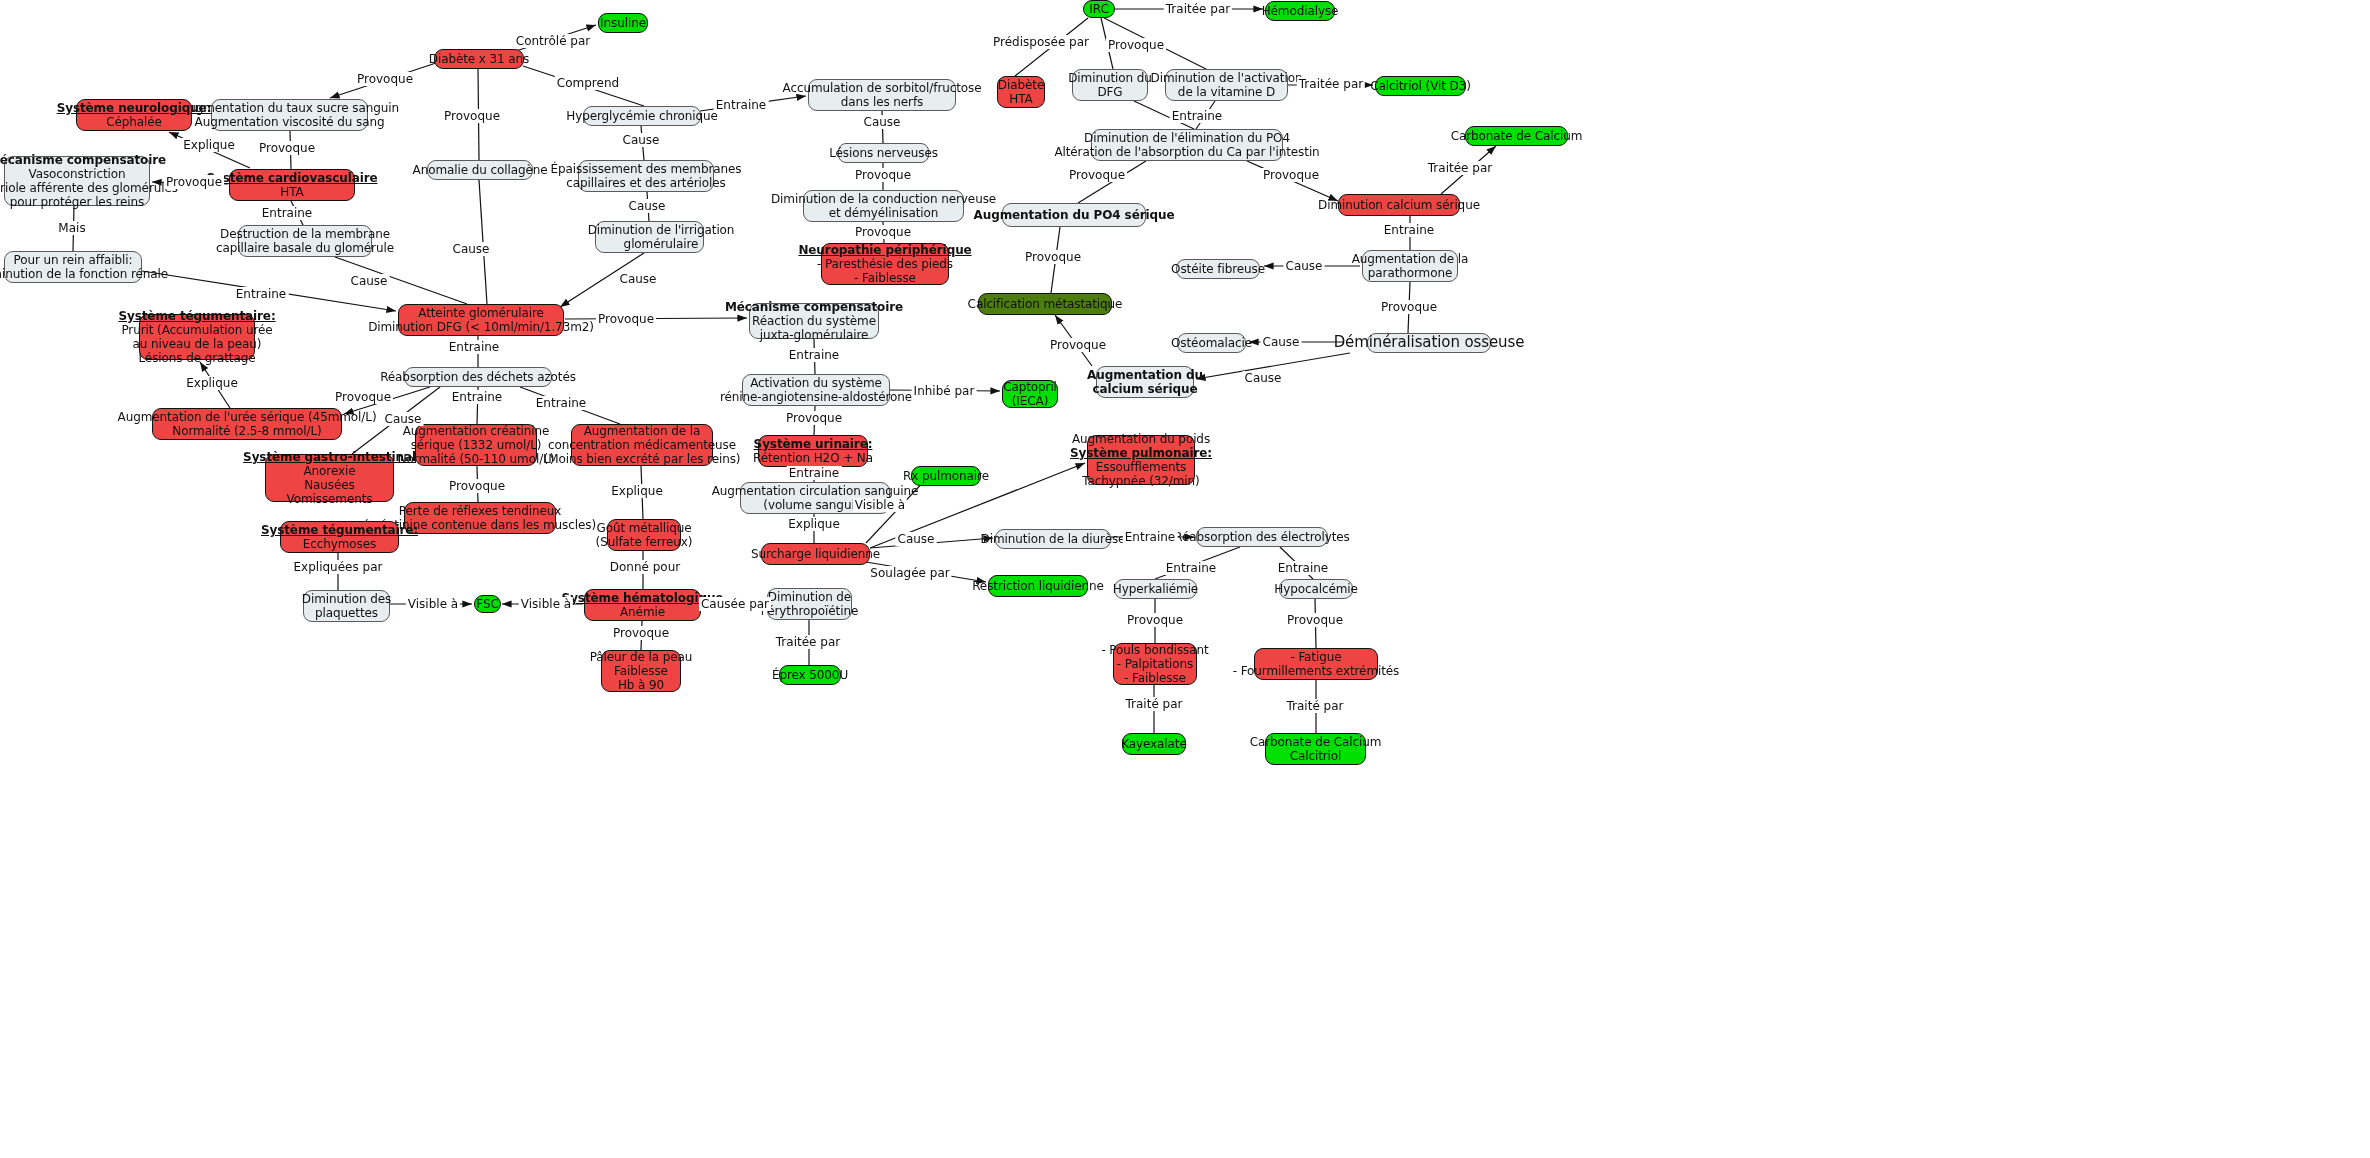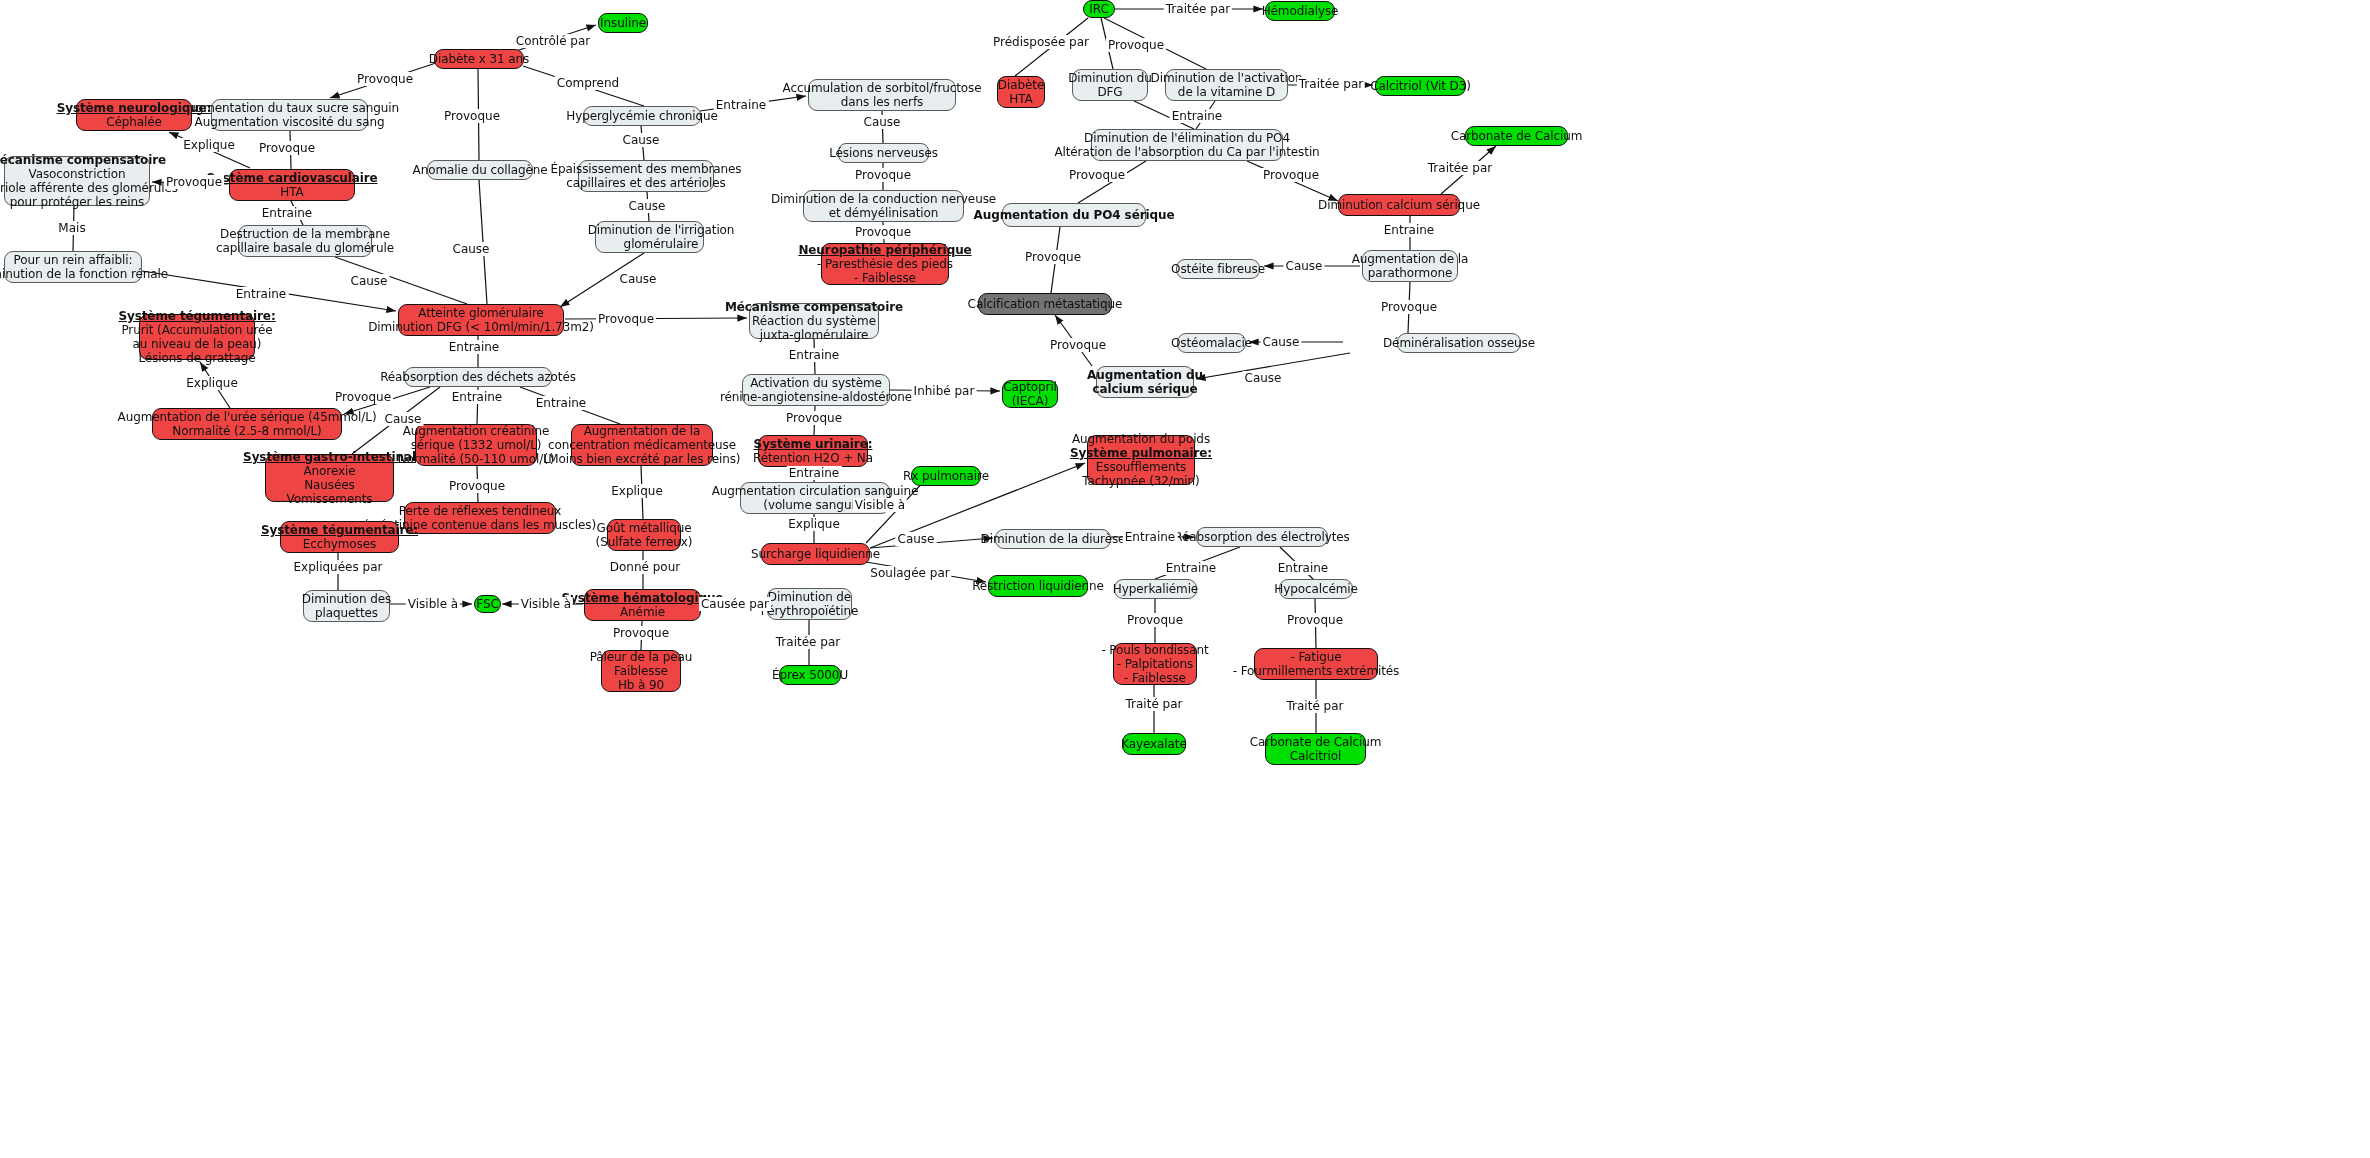--- a/index.html
+++ b/index.html
@@ -17,21 +17,21 @@
     flex-direction:column;
     align-items:center;
     justify-content:center;
     padding:3px 7px;
     color:#111;
     letter-spacing:-0.1px;
   }
   .n-grey{background:#e8eef0;border-color:#5a5a5a;}
   .n-cyan{background:#ef4444;border-color:#111;}
   .n-green{background:#00e000;border-color:#111;}
-  .n-yellow{background:#737373;border-color:#111;}
+  .n-yellow{background:#4d7c0f;border-color:#111;}
   .node .ln{display:block;white-space:nowrap;}
   .node .hd{font-weight:bold;text-decoration:underline;}
   .node .bd{font-weight:bold;}
   .elabel{
     position:absolute;
     background:#ffffff;
     color:#111;
     white-space:nowrap;
     padding:0 2px;
     transform:translate(-50%,-50%);
@@ -353,21 +353,21 @@
       </div>
       <div class="node n-grey" style="left: 1176px; top: 259px; width: 84px; height: 20px; font-size: 12px;">
         <span class="ln">Ostéite fibreuse</span>
       </div>
       <div class="node n-yellow" style="left: 978px; top: 293px; width: 134px; height: 22px; font-size: 12px;">
         <span class="ln">Calcification métastatique</span>
       </div>
       <div class="node n-grey" style="left: 1177px; top: 333px; width: 69px; height: 20px; font-size: 12px;">
         <span class="ln">Ostéomalacie</span>
       </div>
-      <div class="node n-grey" style="left: 1353px; top: 333px; width: 124px; height: 20px; font-size: 12px; margin-left: 44px;">
+      <div class="node n-grey" style="left: 1323px; top: 333px; width: 124px; height: 20px; font-size: 15px; margin-left: 44px;">
         <span class="ln">Déminéralisation osseuse</span>
       </div>
       <div class="node n-grey" style="left: 1096px; top: 366px; width: 98px; height: 32px; font-size: 12px;">
         <span class="ln bd">Augmentation du</span>
         <span class="ln bd">calcium sérique</span>
       </div>
     </div>
   <div id="label-layer">
       <div class="elabel" style="left: 553px; top: 41px; font-size: 12px;">Contrôlé par</div>
       <div class="elabel" style="left: 385px; top: 79px; font-size: 12px;">Provoque</div>

